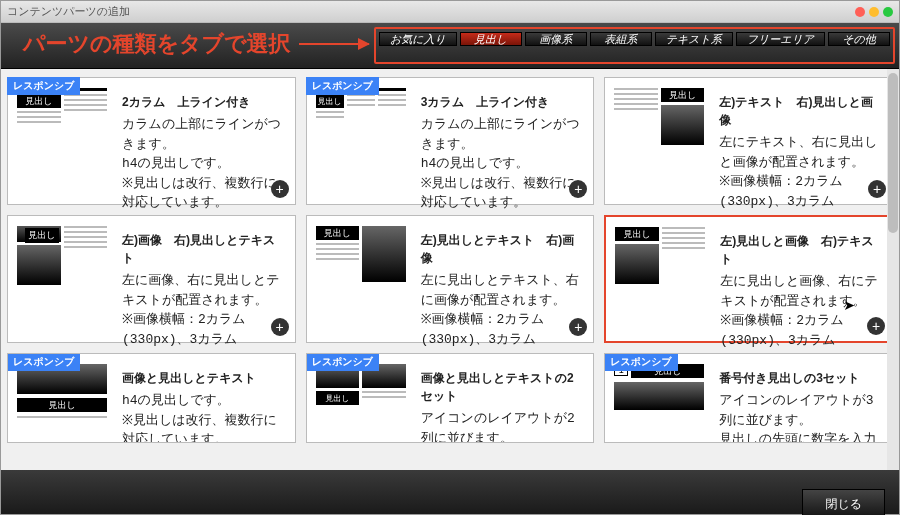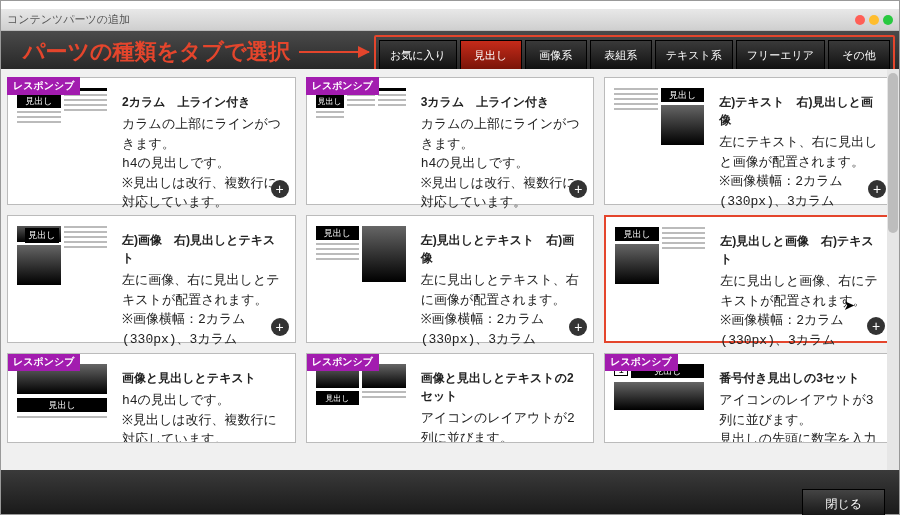--- a/index.html
+++ b/index.html
@@ -1,34 +1,34 @@
 <!DOCTYPE html>
 <html><head>
 <meta charset="utf-8">
 <style>
   * { box-sizing: border-box; margin: 0; padding: 0; }
   body { font-family: "Hiragino Kaku Gothic Pro", "Meiryo", sans-serif; background:#888; width:900px; height:515px; overflow:hidden; }
   .window { width:900px; height:515px; background:#fff; border:1px solid #999; position:relative; }
-  .titlebar { height:22px; background:linear-gradient(#e8e8e8,#cfcfcf); display:flex; align-items:center; justify-content:space-between; padding:0 6px; font-size:11px; color:#555; border-bottom:1px solid #bbb;margin-top:8px; }
+  .titlebar { height:22px; background:linear-gradient(#e8e8e8,#cfcfcf); display:flex; align-items:center; justify-content:space-between; padding:0 6px; font-size:11px; color:#555; border-bottom:1px solid #bbb; }
   .traffic { display:flex; gap:4px; }
   .dot { width:10px; height:10px; border-radius:50%; }
   .dot.r{background:#ff5f57}.dot.y{background:#ffbd2e}.dot.g{background:#28c940}
   .toolbar-wrap { position:relative; height:46px; background:linear-gradient(#4a4a4a,#222); border-bottom:1px solid #000; }
   .annotation { position:absolute; left:14px; top:6px; color:#e4452c; font-size:22px; font-weight:600; display:flex; align-items:center; gap:8px;margin-left:8px; }
   .arrow { width:70px; height:2px; background:#e4452c; position:relative; }
   .arrow:after{content:"";position:absolute;right:-1px;top:-5px;border-left:12px solid #e4452c;border-top:6px solid transparent;border-bottom:6px solid transparent;}
   .tab-outline { position:absolute; right:4px; top:4px; bottom:4px; border:2px solid #e4452c; border-radius:2px; padding:3px; display:flex; gap:3px; }
-  .tab { min-width:62px; padding:0 10px; height:30px; background:linear-gradient(#3a3a3a,#111); border:1px solid #000; color:#fff; font-size:11px; display:flex; align-items:center; justify-content:center; cursor:pointer; }
+  .tab { min-width:62px; padding:0 10px; height:14px; background:linear-gradient(#3a3a3a,#111); border:1px solid #000; color:#fff; font-size:11px; display:flex; align-items:center; justify-content:center; cursor:pointer;font-style:italic; }
   .tab.active { background:linear-gradient(#c52b1a,#7a1408); }
   .content { position:absolute; top:68px; left:0; right:0; bottom:44px; background:#f0f0f0; padding:8px 6px; overflow:hidden; }
   .grid { display:grid; grid-template-columns:repeat(3,1fr); gap:10px; }
   .card { background:#fff; border:1px solid #bbb; position:relative; height:128px; display:flex; }
   .card.short { height:90px; overflow:hidden; }
   .card.sel { border:2px solid #e4452c; }
-  .badge { position:absolute; top:-1px; left:-1px; background:#a21caf; color:#fff; font-size:10px; padding:2px 6px; font-weight:bold; }
+  .badge { position:absolute; top:-1px; left:-1px; background:#3b82f6; color:#fff; font-size:10px; padding:2px 6px; font-weight:bold; }
   .thumb { width:108px; flex:none; padding:6px 4px 4px 4px; display:flex; align-items:flex-start; justify-content:center; }
   .thumb-inner { width:98px; height:90px; background:#fff; display:flex; flex-direction:column; gap:4px; padding:4px; }
   .info { flex:1; padding:6px 8px 4px 6px; font-size:11px; line-height:1.5; color:#222; display:flex; flex-direction:column;margin-top:9px; }
   .info .ttl { font-weight:bold; font-size:12px; margin-bottom:4px; }
   .info .desc { font-size:13px;font-family:Liberation Mono, monospace; }
   .add { position:absolute; right:6px; bottom:6px; width:18px; height:18px; border-radius:50%; background:#333; color:#fff; font-size:14px; line-height:18px; text-align:center; cursor:pointer; }
   .footer { position:absolute; bottom:0; left:0; right:0; height:44px; background:linear-gradient(#3a3a3a,#1a1a1a); display:flex; align-items:center; justify-content:flex-end; padding:0 14px; }
   .btn-close { background:linear-gradient(#444,#111); border:1px solid #000; color:#fff; font-size:12px; padding:6px 22px; cursor:pointer;margin-top:24px; }
   .scrollbar { position:absolute; right:0; top:68px; bottom:44px; width:12px; background:#e6e6e6; }
   .sb-thumb { position:absolute; left:1px; right:1px; top:4px; height:160px; background:#bdbdbd; border-radius:6px; }

